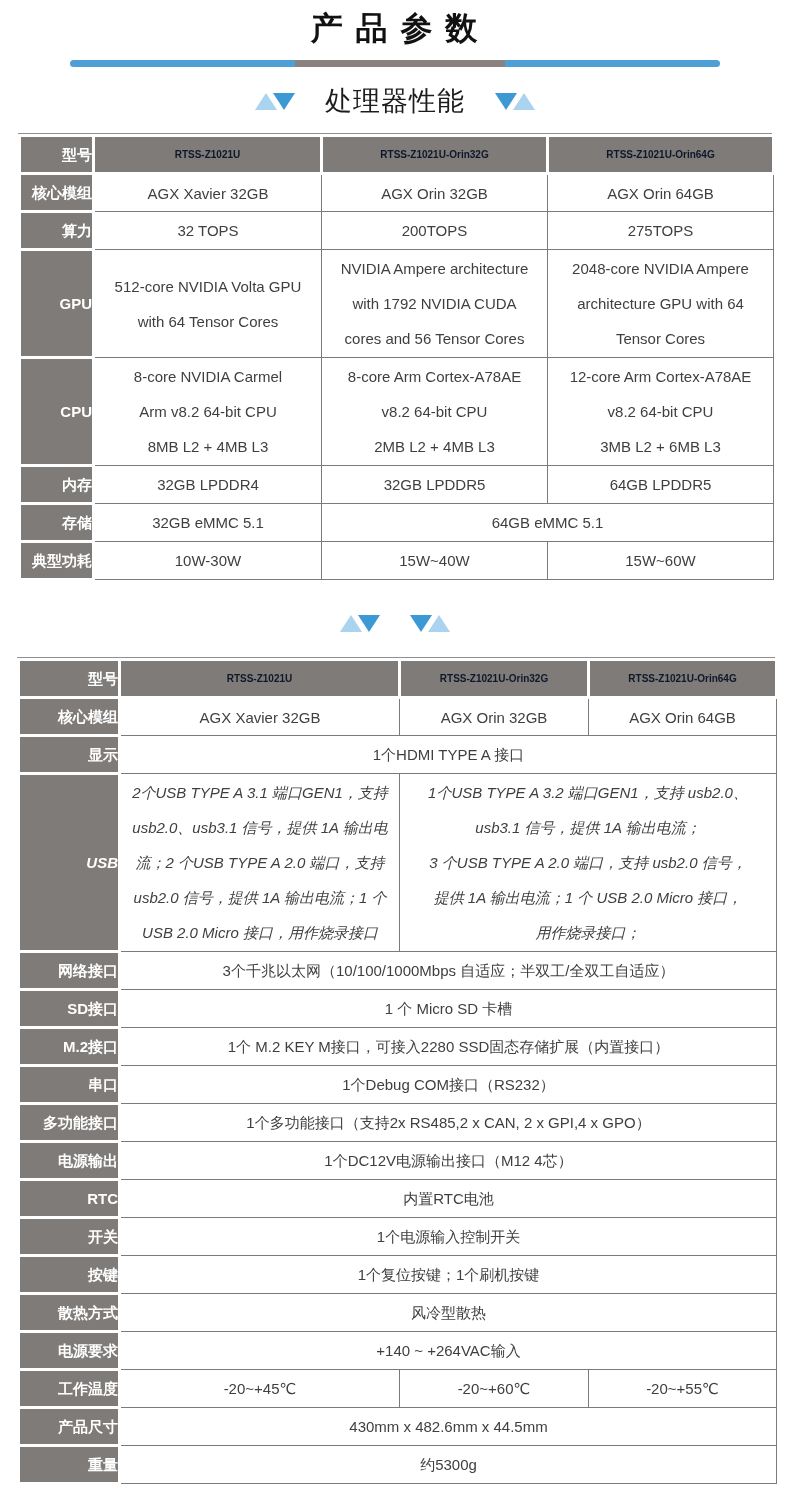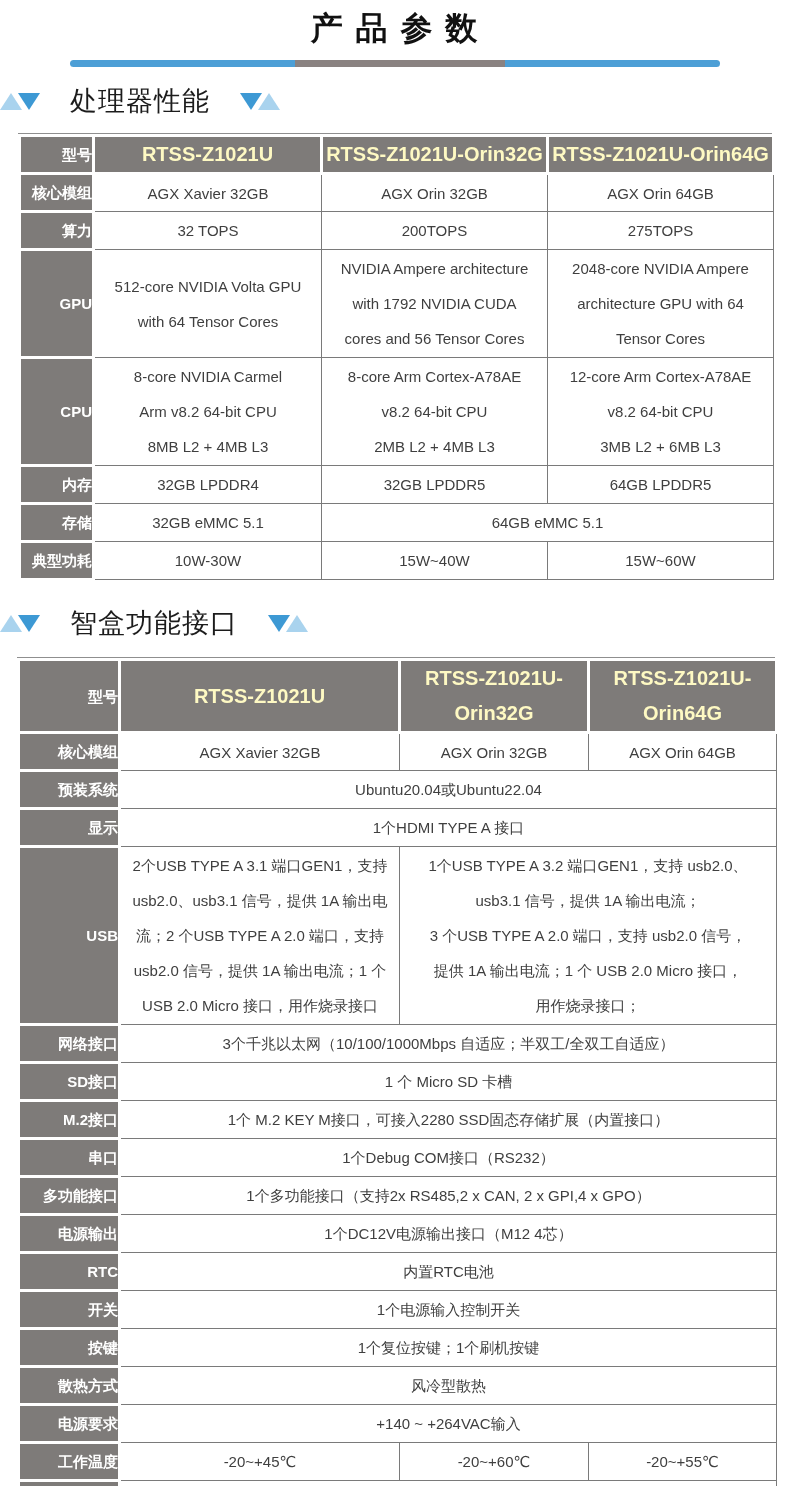--- a/index.html
+++ b/index.html
@@ -11,21 +11,21 @@
   .page-title{
     padding-top:10px;text-align:center;
     font-size:32px;line-height:36px;font-weight:bold;color:#111;
     letter-spacing:2px;
   }
   .divider{width:650px;height:7px;margin:14px auto 0;display:flex;}
   .divider .seg-blue-l{width:225px;background:#4D9FD6;border-radius:4px 0 0 4px;}
   .divider .seg-gray{width:210px;background:#8A8281;}
   .divider .seg-blue-r{width:215px;background:#4D9FD6;border-radius:0 4px 4px 0;}
   .section-head{
-    display:flex;align-items:center;
+    display:flex;align-items:center;justify-content:center;
     gap:30px;margin-top:14px;height:40px;
   }
   .section-head.second{margin-top:22px;}
   .section-title{font-size:27px;color:#1c1c1c;letter-spacing:1px;}
   .tri-pair{display:flex;align-items:center;}
   .tri{width:0;height:0;display:inline-block;}
   .tri-up-light{border-left:11px solid transparent;border-right:11px solid transparent;border-bottom:17px solid #A9D3EE;}
   .tri-down-blue{border-left:11px solid transparent;border-right:11px solid transparent;border-top:17px solid #3D99D4;}
   .tri-pair .tri + .tri{margin-left:-4px;}
   .tablewrap{border-top:1px solid #8f8f8f;}
@@ -38,32 +38,32 @@
     vertical-align:middle;text-align:center;
     font-size:15px;line-height:35px;
     white-space:pre-line;padding:0;
   }
   td.lab{
     background:#7E7B79;color:#ffffff;font-weight:bold;
     text-align:right;padding-left:9px;
     border:3px solid #ffffff;
   }
   td.hdr{
-    background:#7E7B79;color:#fef9c3;font-weight:bold;
-    text-align:center;font-size:20px;
+    background:#7E7B79;color:#0f172a;font-weight:bold;
+    text-align:center;font-size:10px;
     border:3px solid #ffffff;
   }
   td.dat{
     background:#ffffff;color:#3f3f3f;
     border:1px solid #7a7a7a;
     text-align:center;
   }
   .h1{height:35px;}
   .h3{height:105px;}
-  .h5{height:175px;}
+  .h5{height:175px;font-style:italic;}
 </style>
 </head>
 <body>
 
 <div class="page-title">产 品 参 数</div>
 
 <div class="divider">
   <div class="seg-blue-l"></div>
   <div class="seg-gray"></div>
   <div class="seg-blue-r"></div>
@@ -150,21 +150,20 @@
   </tr>
 </tbody>
     </table>
 </div>
 
 <div class="section-head second">
   <span class="tri-pair">
     <span class="tri tri-up-light"></span>
     <span class="tri tri-down-blue"></span>
   </span>
-  <span class="section-title">智盒功能接口</span>
   <span class="tri-pair">
     <span class="tri tri-down-blue"></span>
     <span class="tri tri-up-light"></span>
   </span>
 </div>
 
 <div class="tablewrap wrap2">
 <table class="t2">
   <colgroup>
         <col style="width:101px">
@@ -179,24 +178,20 @@
     <td class="hdr h1">RTSS-Z1021U-Orin32G</td>
     <td class="hdr h1">RTSS-Z1021U-Orin64G</td>
   </tr>
   <tr>
     <td class="lab h1">核心模组</td>
     <td class="dat h1">AGX Xavier 32GB</td>
     <td class="dat h1">AGX Orin 32GB</td>
     <td class="dat h1">AGX Orin 64GB</td>
   </tr>
   <tr>
-    <td class="lab h1">预装系统</td>
-    <td class="dat h1" colspan="3">Ubuntu20.04或Ubuntu22.04</td>
-  </tr>
-  <tr>
     <td class="lab h1">显示</td>
     <td class="dat h1" colspan="3">1个HDMI TYPE A 接口</td>
   </tr>
   <tr>
     <td class="lab h5">USB</td>
     <td class="dat h5">2个USB TYPE A 3.1 端口GEN1，支持
 usb2.0、usb3.1 信号，提供 1A 输出电
 流；2 个USB TYPE A 2.0 端口，支持
 usb2.0 信号，提供 1A 输出电流；1 个
 USB 2.0 Micro 接口，用作烧录接口</td>

